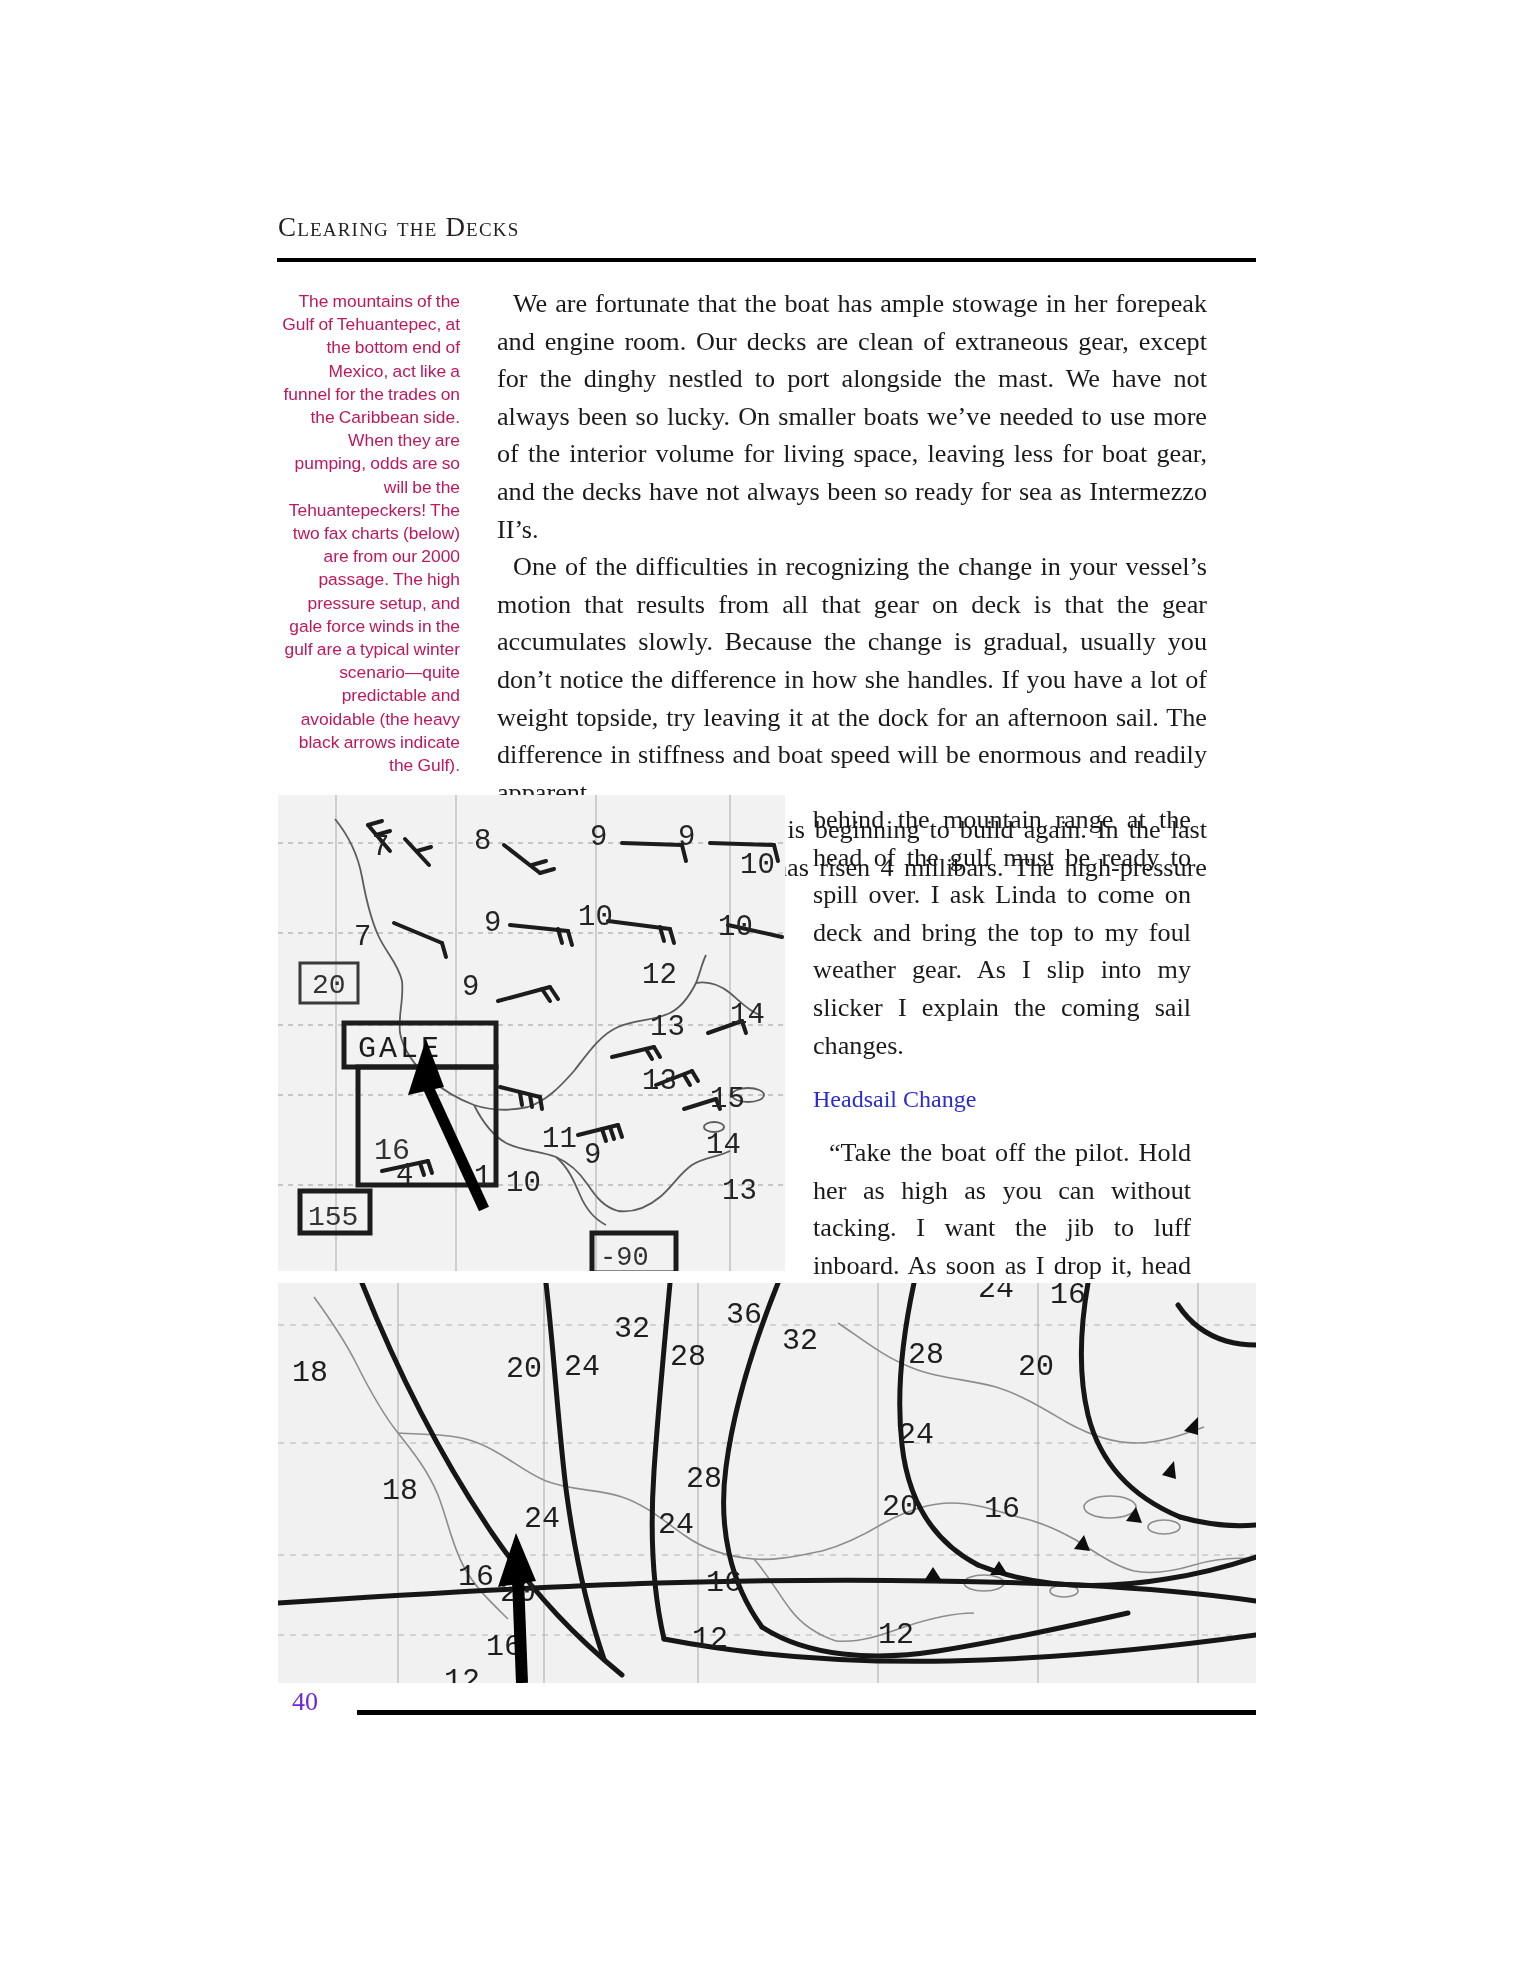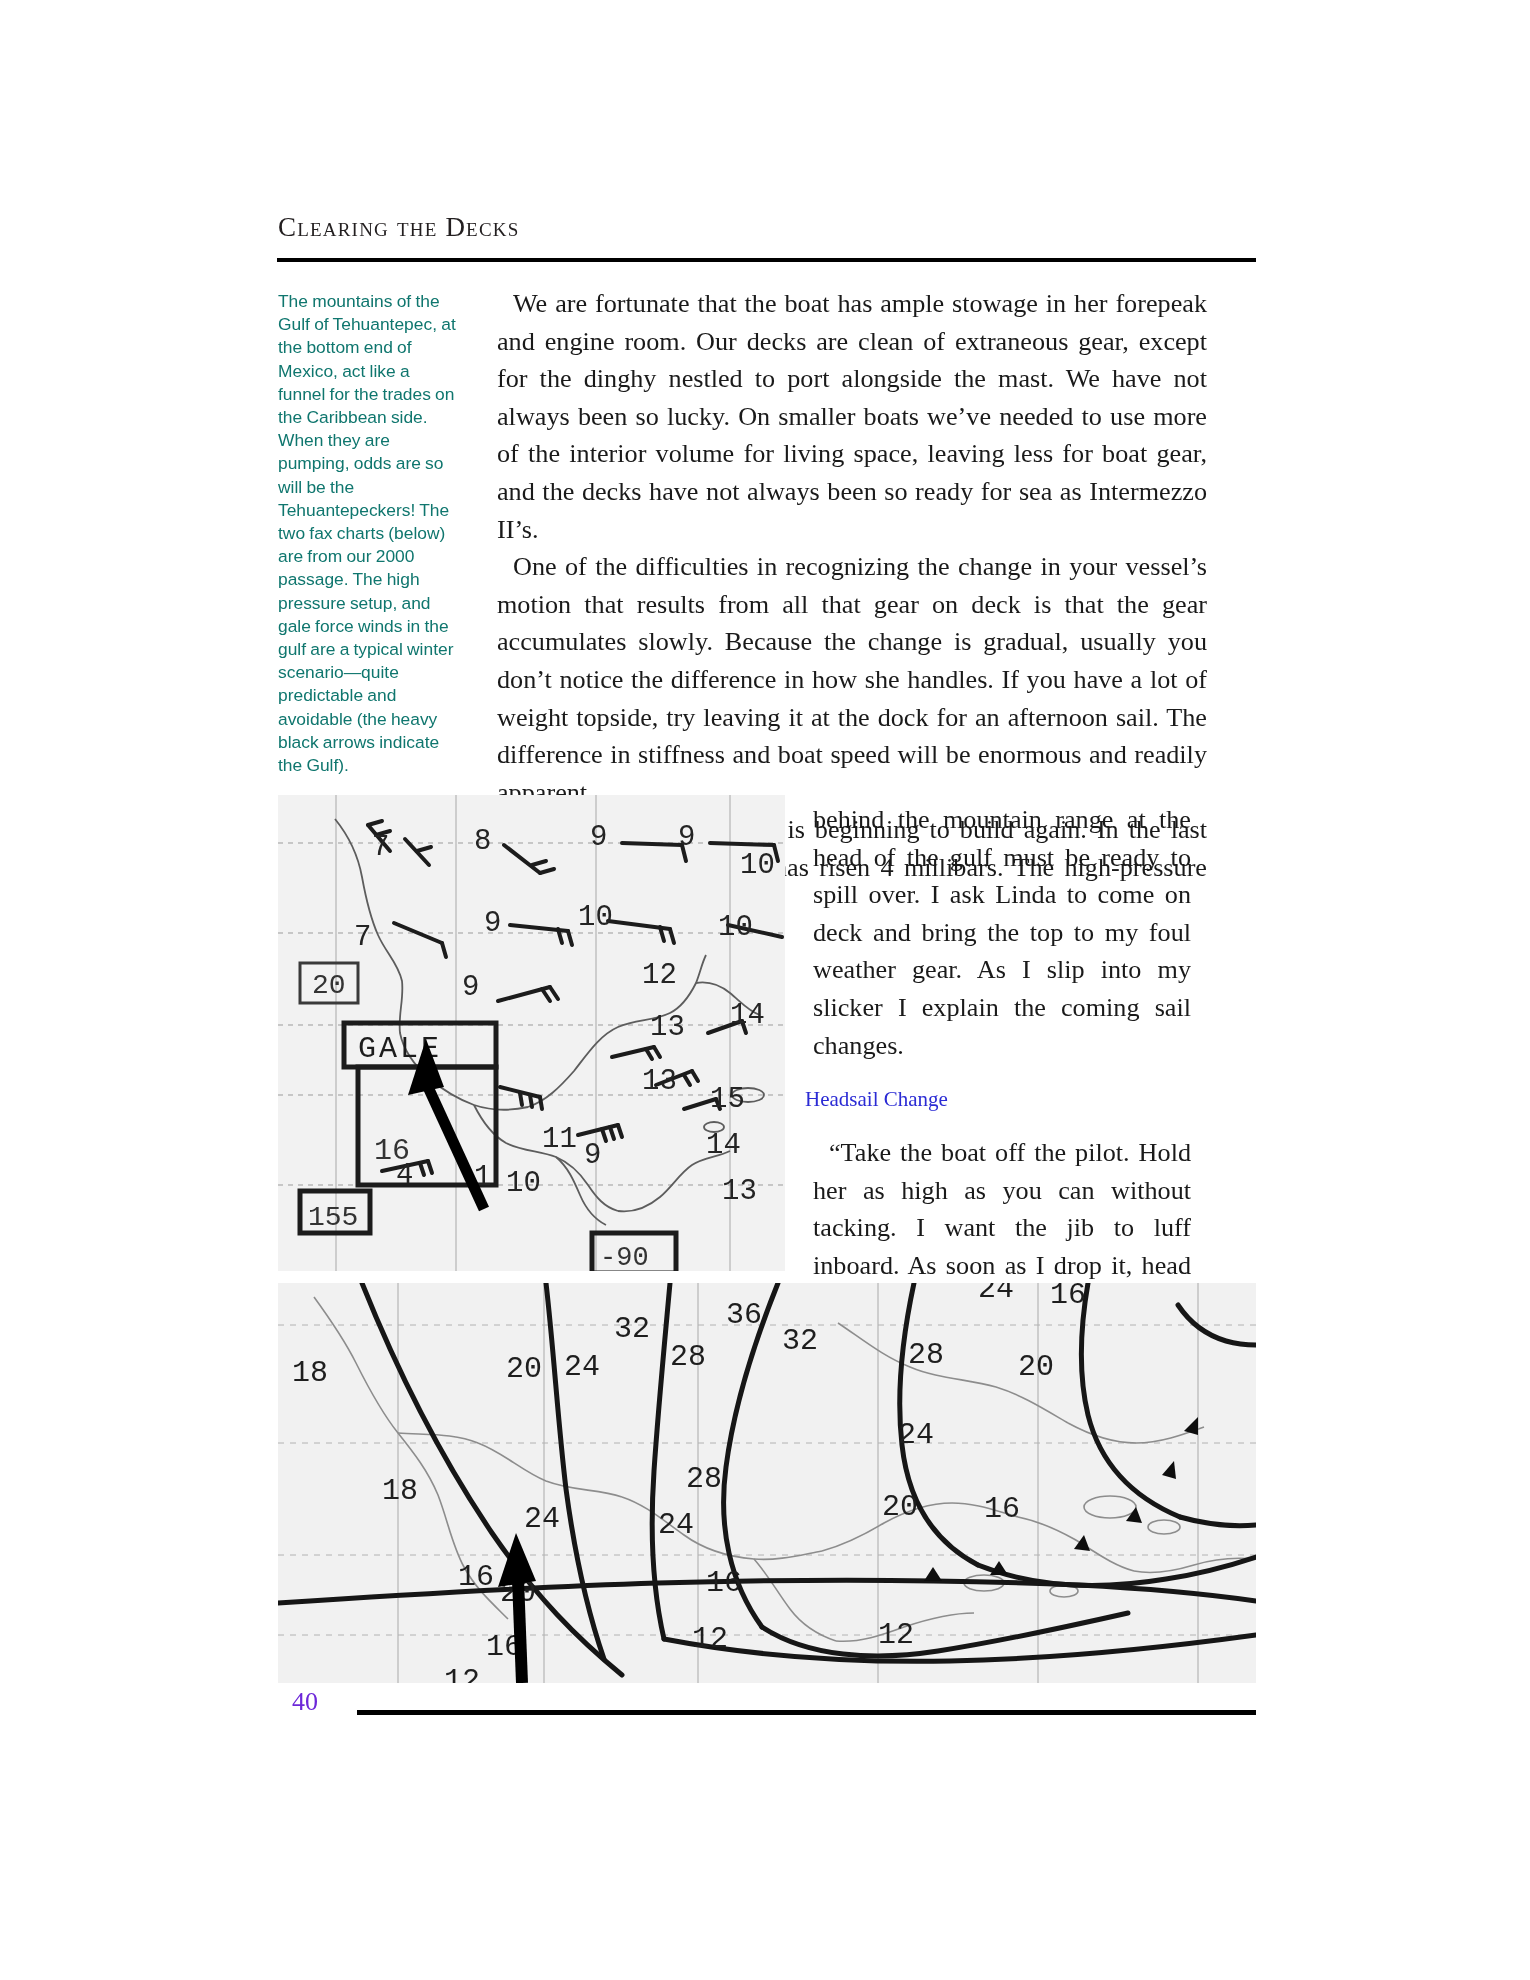--- a/index.html
+++ b/index.html
@@ -49,22 +49,22 @@
 
   
   #margin-note {
     position: absolute;
     left: 278px;
     top: 290px;
     width: 182px;
     font-family: "Liberation Sans", "DejaVu Sans", sans-serif;
     font-size: 17.4px;
     line-height: 23.2px;
-    color: #0f766e;
-    text-align: left;
+    color: #be185d;
+    text-align: right;
     word-spacing: -0.6px;
   }
 
   
   #body-col {
     position: absolute;
     left: 497px;
     top: 285px;
     width: 710px;
     font-family: "Liberation Serif", "DejaVu Serif", serif;
@@ -86,24 +86,24 @@
     font-family: "Liberation Serif", "DejaVu Serif", serif;
     font-size: 26.2px;
     line-height: 37.6px;
     color: #1a1a1a;
     text-align: justify;
   }
   #wrap-col p { margin: 16px; }
   #wrap-col p.indent { text-indent: 16px; }
 
   h2.section-heading {
-    margin: 4px 0 0 8px;
+    margin: 4px 0 0 16px;
     font-family: "Liberation Serif", "DejaVu Serif", serif;
     font-weight: normal;
-    font-size: 21px;
+    font-size: 24px;
     line-height: 38px;
     color: #2b2bd4;
   }
 
   
   .fax {
     position: absolute;
     background: #f4f3f1;
     overflow: hidden;
     filter: grayscale(100%);

